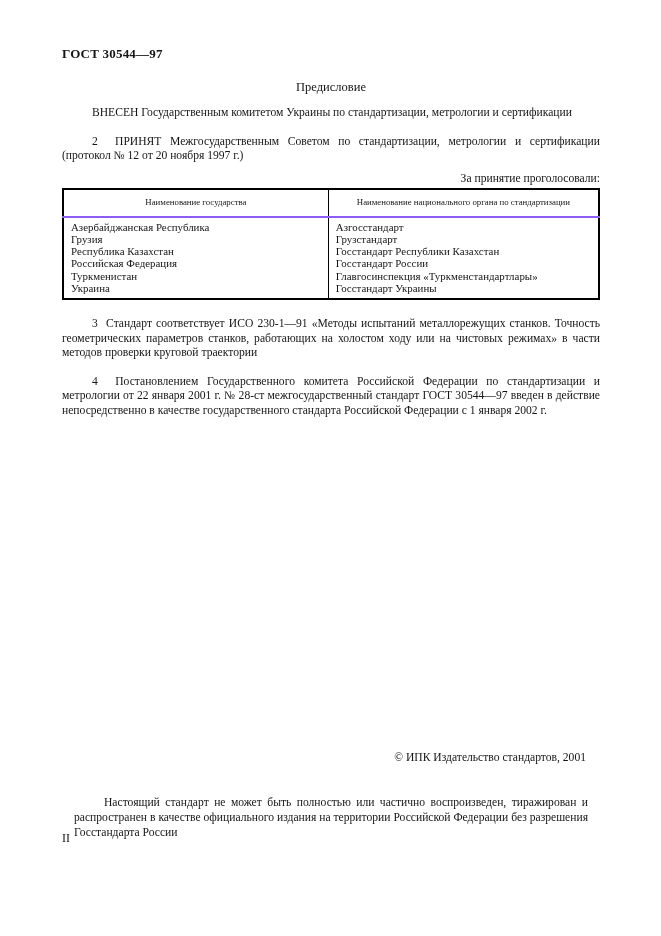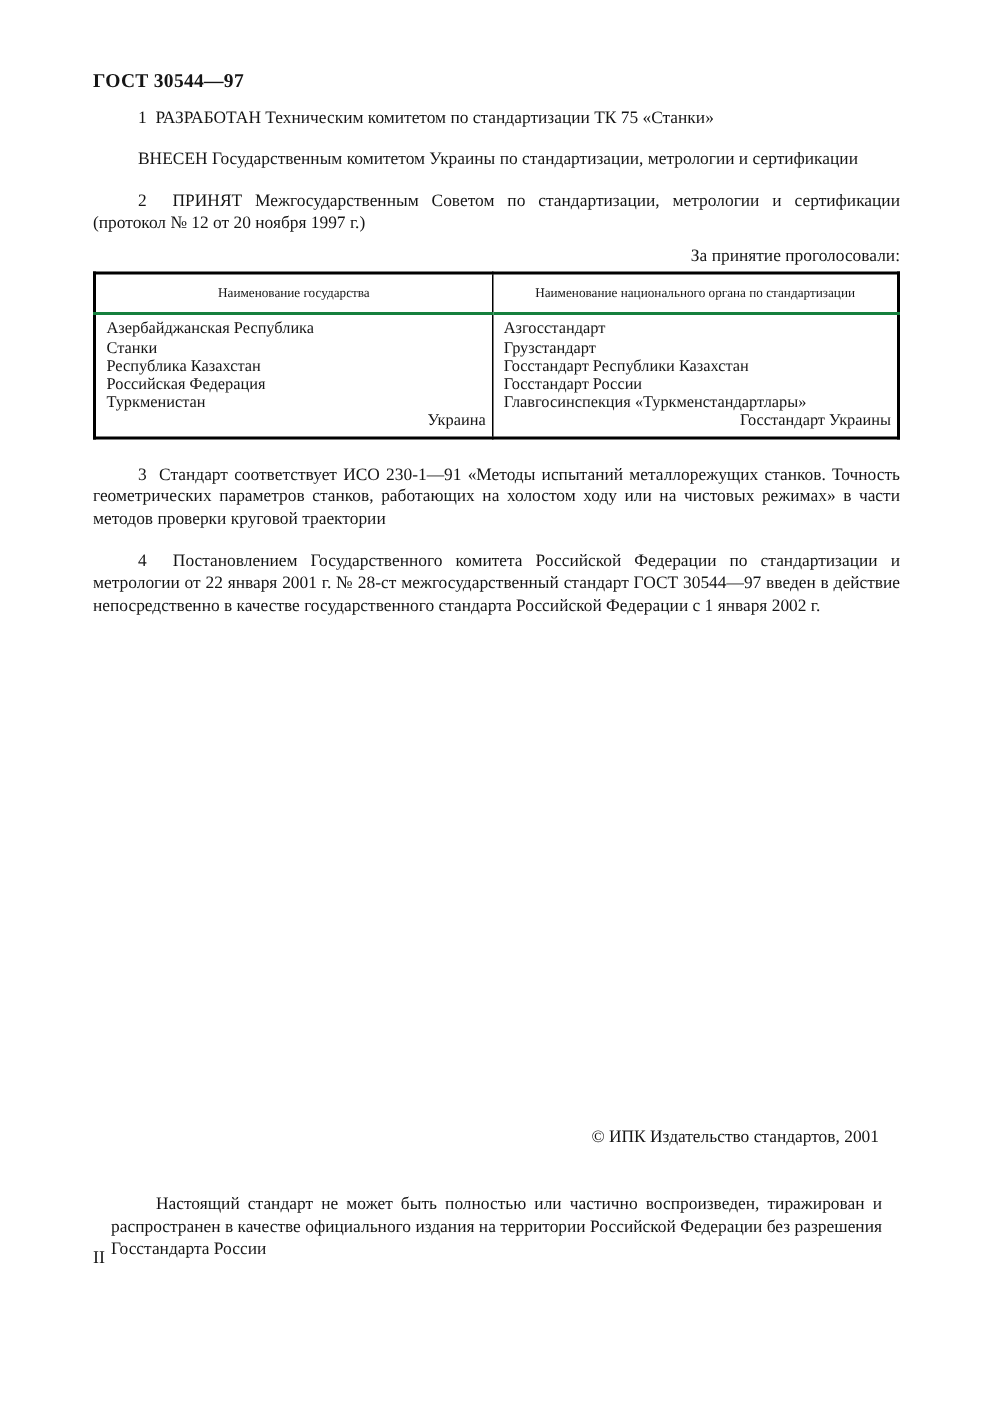--- a/index.html
+++ b/index.html
@@ -53,36 +53,36 @@
     table-layout: fixed;
   }
   table.vote-table col.c-state  { width: 49.5%; }
   table.vote-table thead th {
     font-weight: normal;
     font-size: 8.8px;
     line-height: 10.5px;
     text-align: center;
     vertical-align: middle;
     padding: 7px 14px 8px;
-    border-bottom: 2px solid #15803d;
+    border-bottom: 2px solid #8b5cf6;
   }
   table.vote-table th + th,
   table.vote-table td + td {
     border-left: 1.5px solid #000;
   }
   table.vote-table tbody td {
     font-size: 10.9px;
     line-height: 12.2px;
     padding: 0 4px 0 7px;
     vertical-align: top;
     white-space: nowrap;
     overflow: hidden;
   }
   table.vote-table tbody tr:first-child td { padding-top: 3px; }
-  table.vote-table tbody tr:last-child td  { padding-bottom: 4px; text-align: right; }
+  table.vote-table tbody tr:last-child td  { padding-bottom: 4px; }
 
   .copyright {
     position: absolute;
     top: 751px;
     right: 75px;
     font-size: 11.6px;
     line-height: 14px;
   }
   .restriction {
     position: absolute;
@@ -103,22 +103,22 @@
     line-height: 14px;
   }
 </style>
 </head>
 <body>
 
 <div class="page">
 
   <div class="doc-code">ГОСТ 30544—97</div>
 
+  <div class="title">Предисловие</div>
 
-  <p class="para p-developed">1&nbsp; РАЗРАБОТАН Техническим комитетом по стандартизации ТК 75 «Станки»</p>
 
   <p class="para p-submitted">ВНЕСЕН Государственным комитетом Украины по стандартизации, метрологии и сертифи­кации</p>
 
   <p class="para p-adopted">2&nbsp; ПРИНЯТ Межгосударственным Советом по стандартизации, метрологии и сертификации (протокол № 12 от 20 ноября 1997 г.)</p>
 
   <p class="para p-votelead">За принятие проголосовали:</p>
 
   <table class="vote-table">
     <colgroup>
         <col class="c-state">
@@ -129,21 +129,21 @@
         <th>Наименование государства</th>
         <th>Наименование национального органа по стандартизации</th>
       </tr>
     </thead>
     <tbody>
       <tr>
         <td>Азербайджанская Республика</td>
         <td>Азгосстандарт</td>
       </tr>
       <tr>
-        <td>Станки</td>
+        <td>Грузия</td>
         <td>Грузстандарт</td>
       </tr>
       <tr>
         <td>Республика Казахстан</td>
         <td>Госстандарт Республики Казахстан</td>
       </tr>
       <tr>
         <td>Российская Федерация</td>
         <td>Госстандарт России</td>
       </tr>

